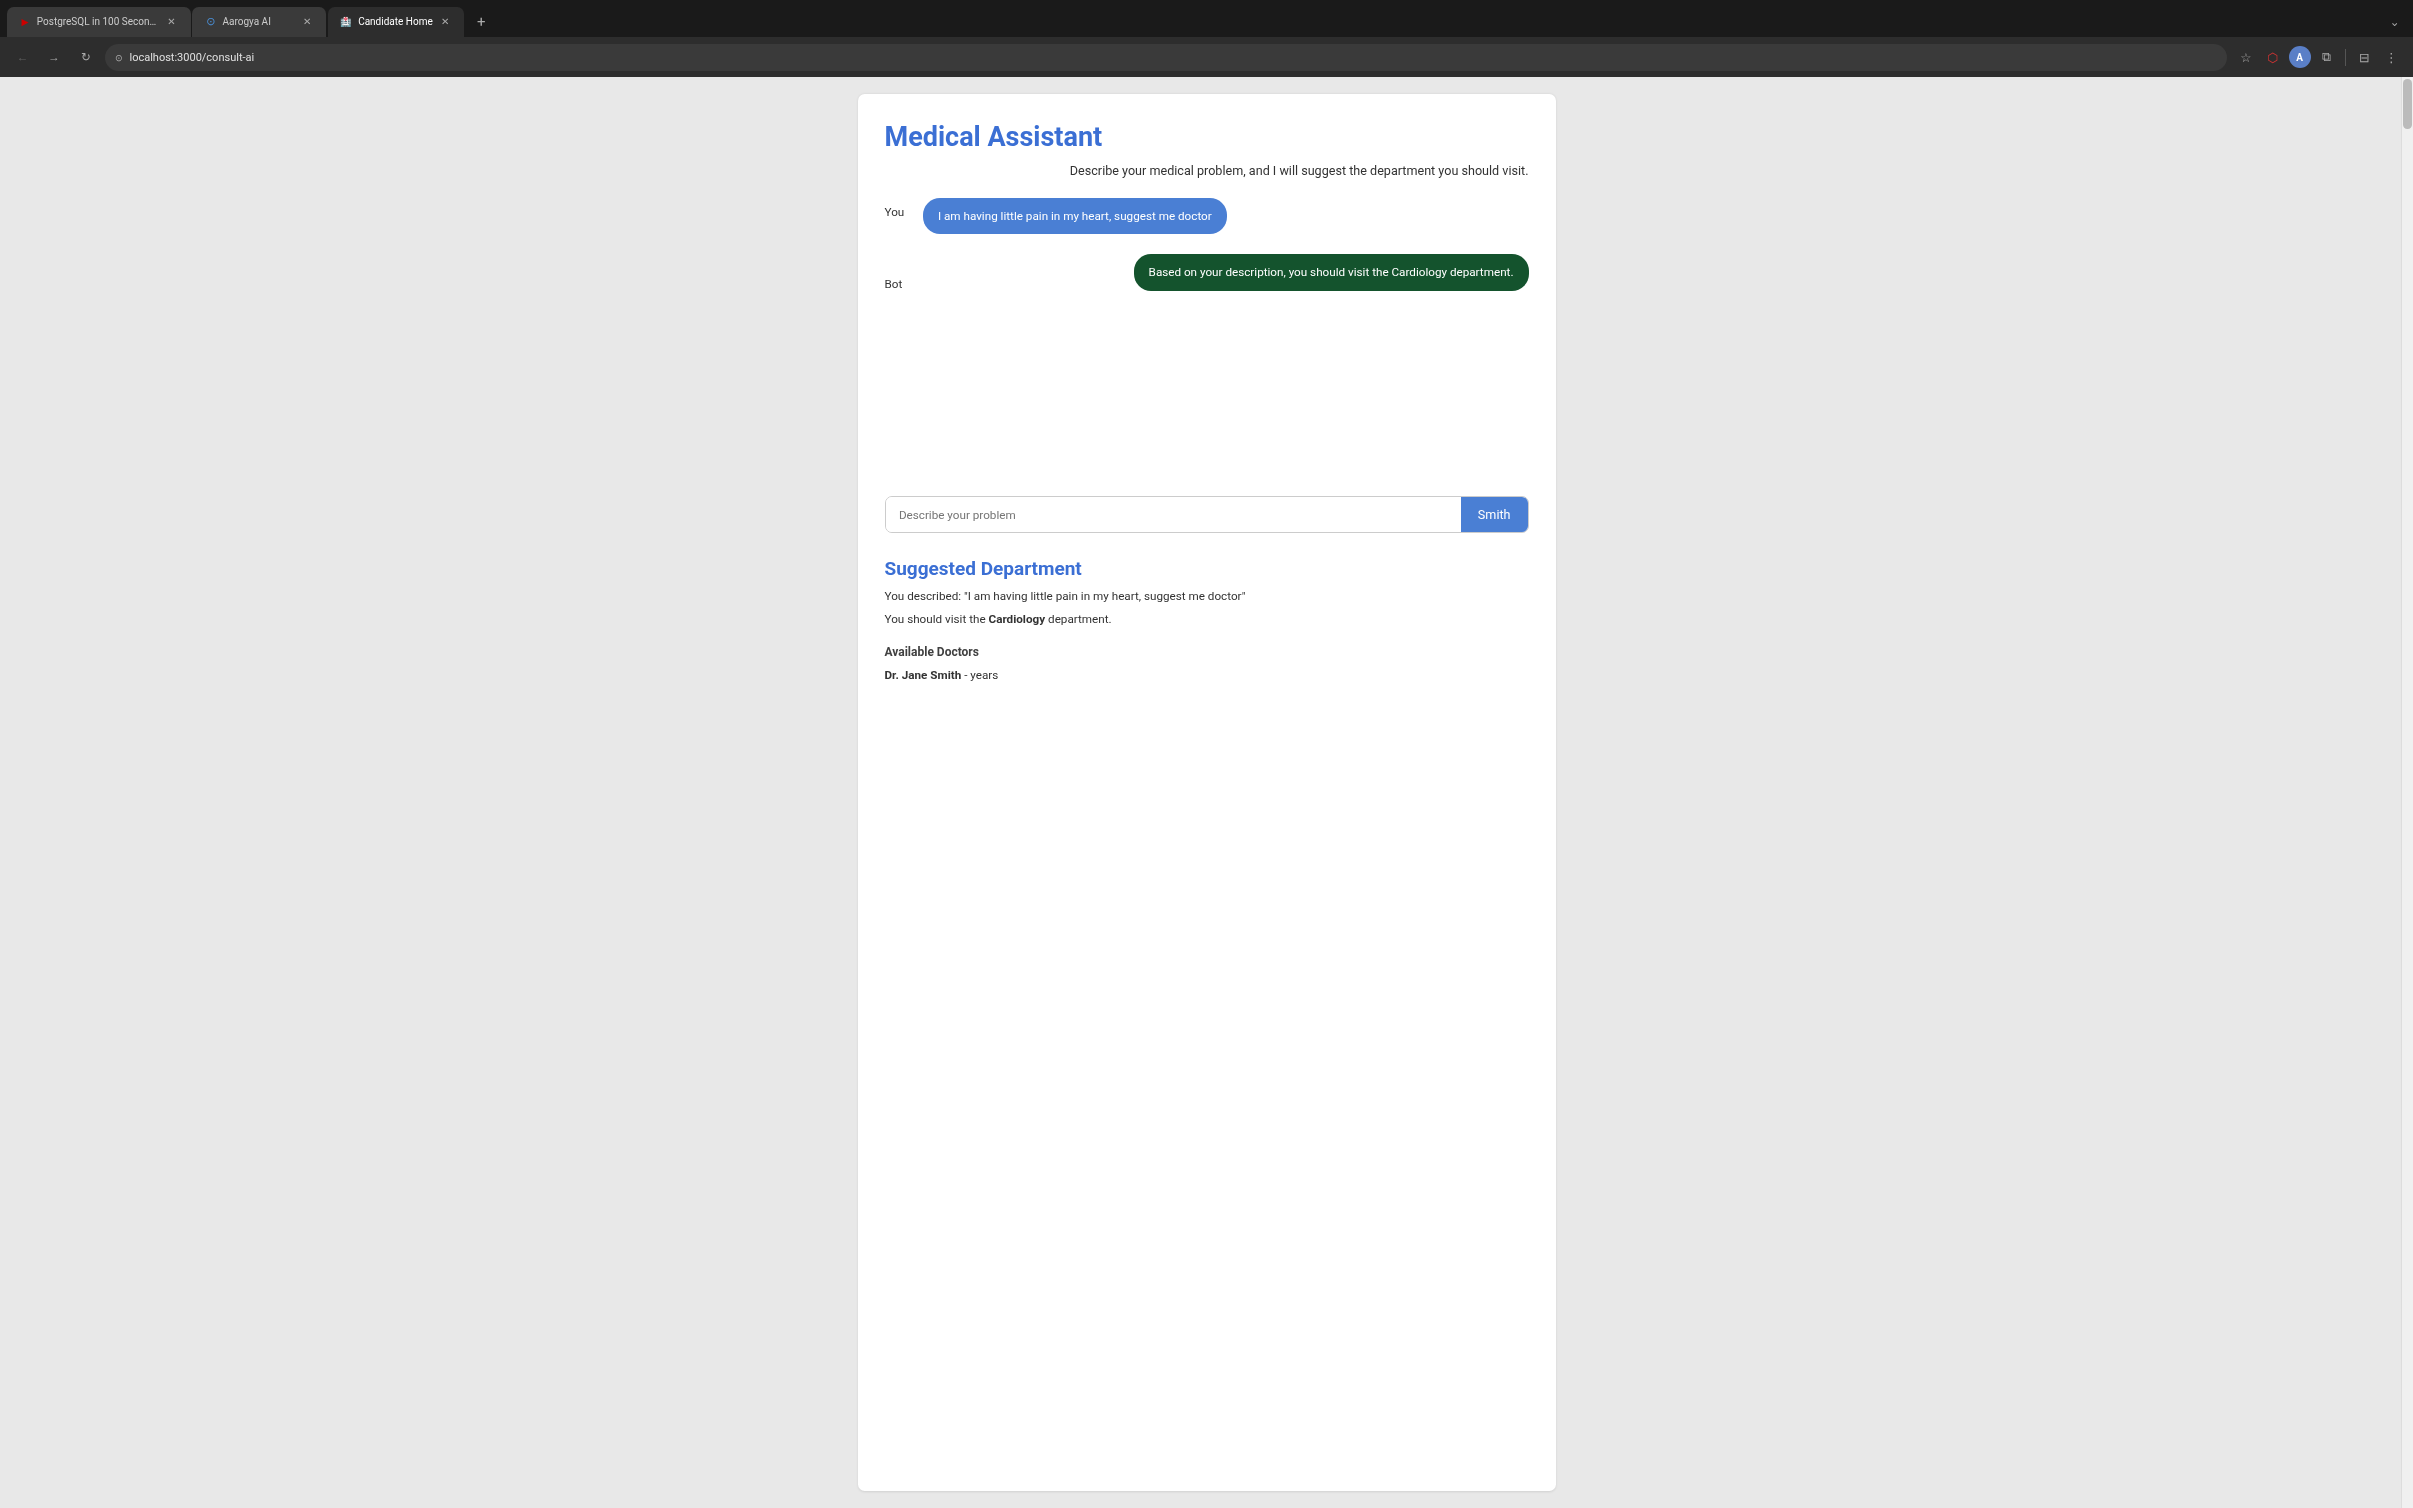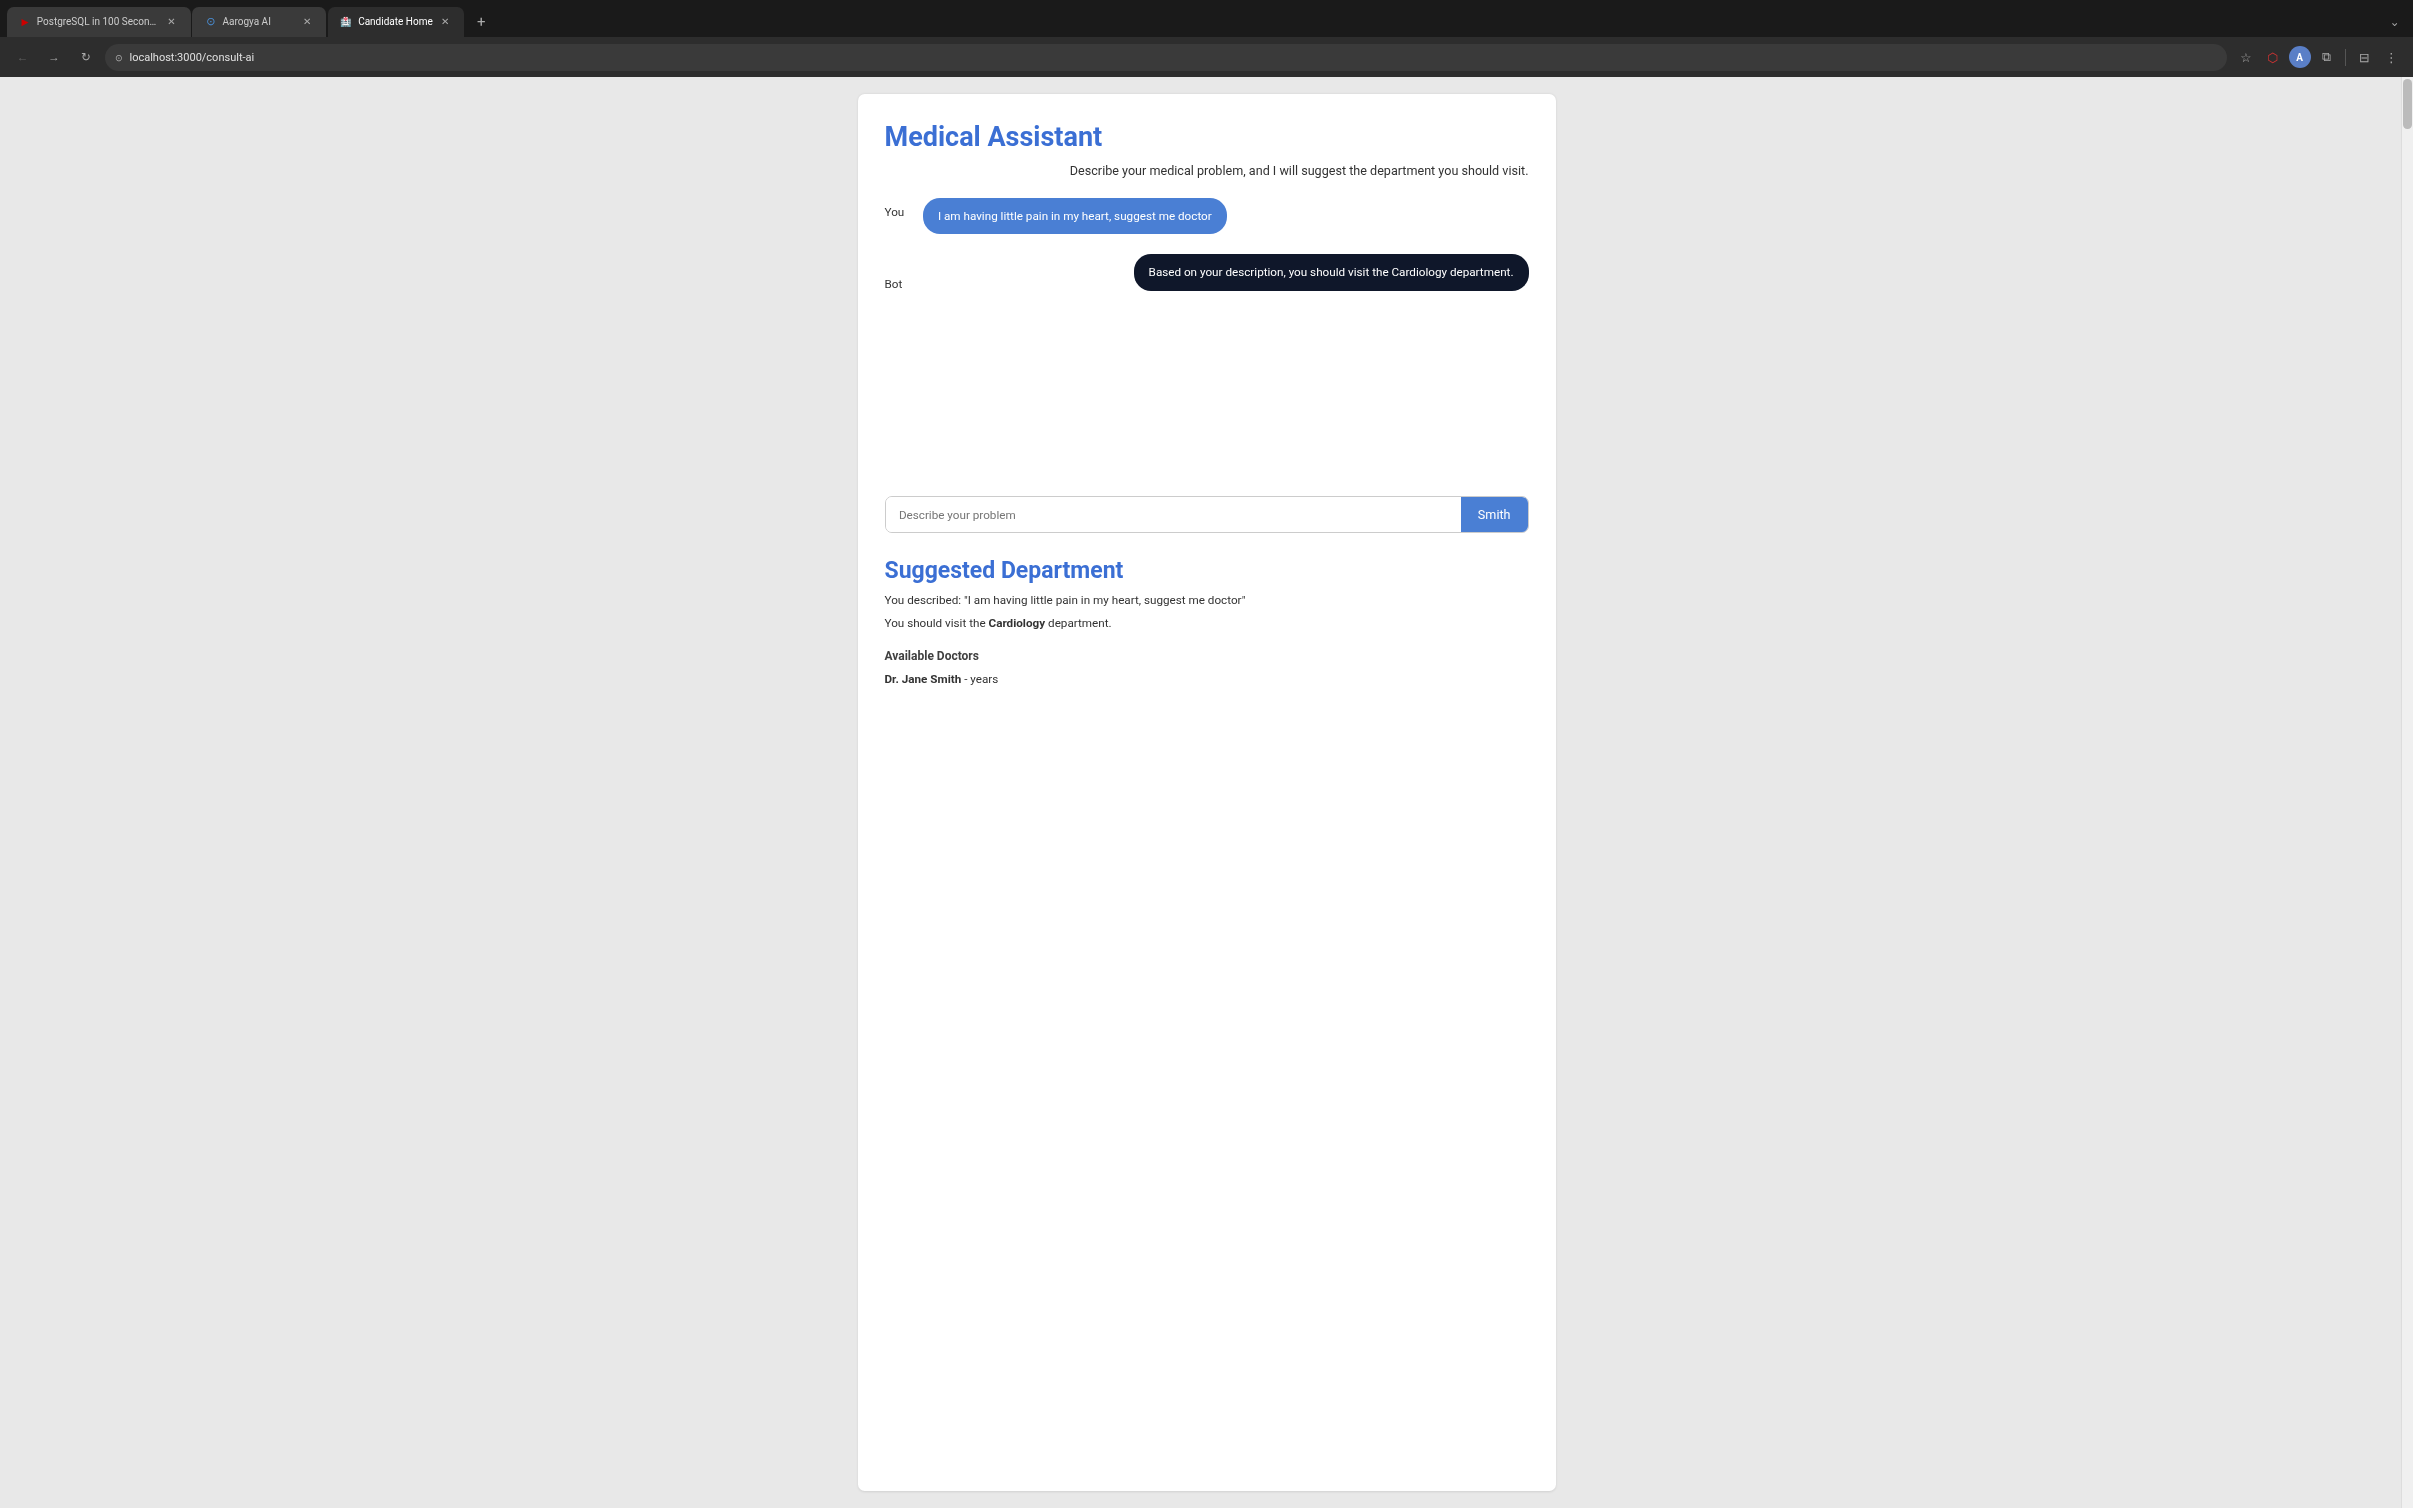--- a/index.html
+++ b/index.html
@@ -251,21 +251,21 @@
       line-height: 1.4;
       max-width: 419px;
     }
 
     .chat-bubble.user-bubble {
       background: #4a7fd4;
       color: white;
     }
 
     .chat-bubble.bot-bubble {
-      background: #0f172a;
+      background: #14532d;
       color: white;
       text-align: right;
       margin-left: auto;
     }
 
     .bot-message-row {
       display: flex;
       align-items: flex-end;
       gap: 13.4px;
       justify-content: flex-end;
@@ -304,21 +304,21 @@
       color: white;
       border: none;
       padding: 10px 17px;
       font-size: 12.6px;
       cursor: pointer;
       font-family: inherit;
     }
 
     
     .section-title {
-      font-size: 23px;
+      font-size: 19px;
       font-weight: bold;
       color: #3b6fd4;
       margin-bottom: 8.4px;
     }
 
     .description-text {
       font-size: 11.7px;
       color: #333;
       margin-bottom: 5px;
       line-height: 1.5;

